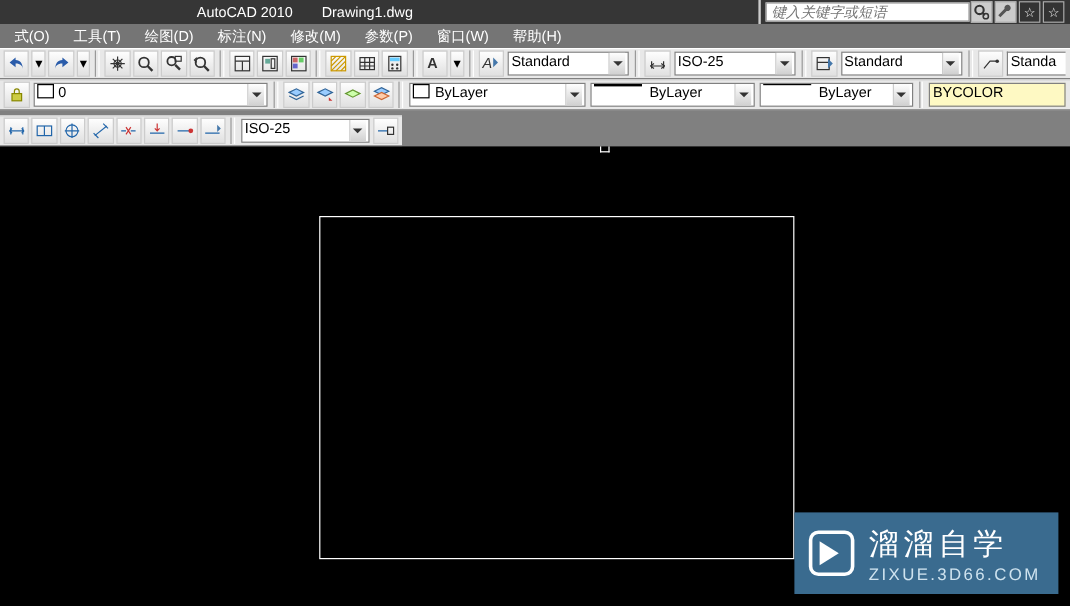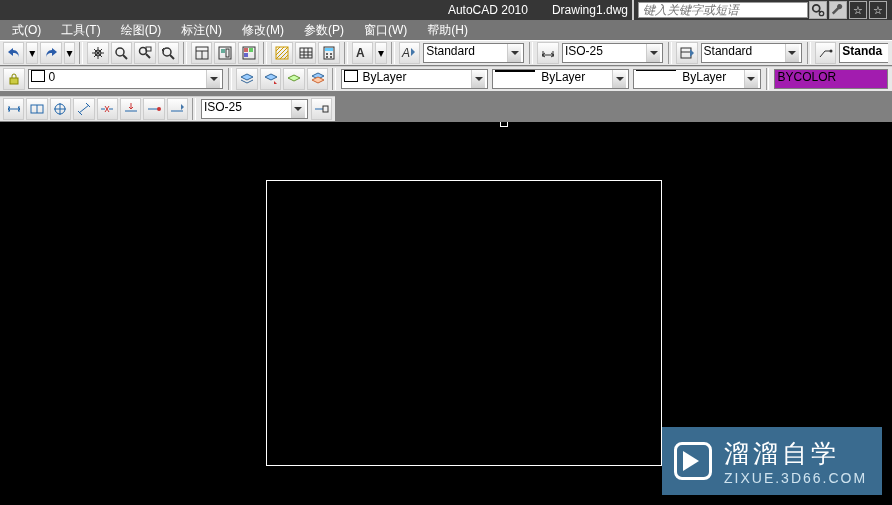--- a/index.html
+++ b/index.html
@@ -1,20 +1,20 @@
 <!DOCTYPE html>
 <html><head>
 <meta charset="utf-8">
 <style>
 * { margin: 0; padding: 0; box-sizing: border-box; font-family: "Microsoft YaHei", Arial, sans-serif; font-size: 12px; }
 html, body { width: 892px; height: 505px; overflow: hidden; background:#808080; }
 .wrap { width: 100%; height: 100%; background:#808080; display:flex; flex-direction:column; }
 
 .titlebar { height: 20px; background:#363636; color:#fff; display:flex; align-items:center; padding:0 4px; }
-.titlebar .left { flex:1; display:flex; gap:24px; padding-left:160px;justify-content:flex-end; }
+.titlebar .left { flex:1; display:flex; gap:24px; padding-left:160px; }
 .titlebar .divider { width:2px; height:20px; background:#ccc; margin:0 4px;}
 .titlebar input { height:16px; width:170px; background:#fff; border:1px solid #999; font-style:italic; color:#14532d; padding:0 4px;}
 .ticon { width:18px; height:18px; background:#ccc; margin:0 1px; border:1px solid #aaa; display:flex; align-items:center; justify-content:center; color:#333; font-size:11px;}
 .ticon svg { width:14px; height:14px; }
 
 .menubar { height: 20px; background:#757575; color:#fff; display:flex; padding:0 2px; gap:0; }
 .menubar .mitem { padding:0 10px; line-height:20px; height:20px; }
 
 .toolbar-row { height:26px; background:#e8e8e8; border-top:1px solid #fff; border-bottom:1px solid #808080; display:flex; align-items:center; padding:0 2px; }
 .toolbar-row.sub { border-top:1px solid #ccc; }
@@ -212,21 +212,21 @@
       <span>Standard</span>
       <div class="cdrop"></div>
     </div>
     <div class="tsep"></div>
     <div class="tbtn">
         <svg viewBox="0 0 16 16">
           <path d="M2 12 L7 6 L12 6" stroke="#333" fill="none"></path>
           <circle cx="13" cy="6" r="1.5" fill="#333"></circle>
         </svg>
       </div>
-    <div class="combo" style="width:50px;border-right:none;font-weight:bold;">
+    <div class="combo" style="width:50px;border-right:none;">
       <span>Standa</span>
     </div>
   </div>
 
   <div class="toolbar-row sub">
     <div class="tbtn">
         <svg viewBox="0 0 16 16">
           <rect x="4" y="7" width="8" height="6" fill="#cc4" stroke="#880"></rect>
           <path d="M6 7 V5 a2 2 0 0 1 4 0 V7" fill="none" stroke="#880"></path>
         </svg>
@@ -271,21 +271,21 @@
       <span class="linew"></span>
       <span>ByLayer</span>
       <div class="cdrop"></div>
     </div>
     <div class="combo" style="width:130px;">
       <span class="linew" style="height:1px;"></span>
       <span>ByLayer</span>
       <div class="cdrop"></div>
     </div>
     <div class="tsep"></div>
-    <div class="combo" style="width:116px;background:#a21caf;">
+    <div class="combo" style="width:116px;background:#fef9c3;">
       <span>BYCOLOR</span>
     </div>
   </div>
 
   <div class="gap"></div>
 
   <div class="toolbar-row sub" style="width:335px;">
     <div class="tbtn">
         <svg viewBox="0 0 16 16">
           <line x1="2" y1="8" x2="14" y2="8" stroke="#26a"></line>

